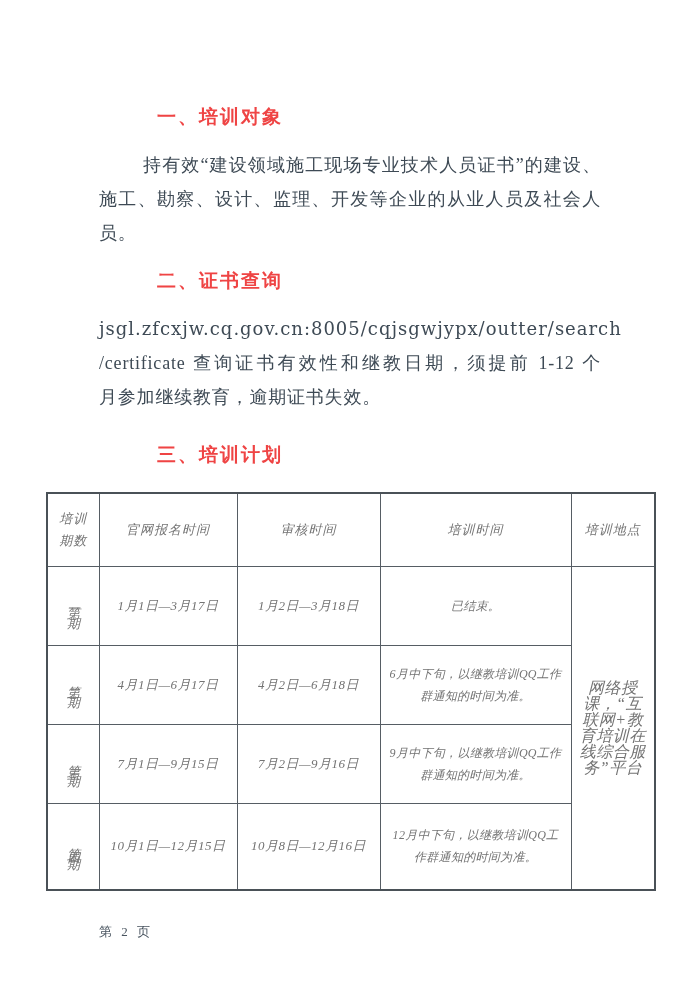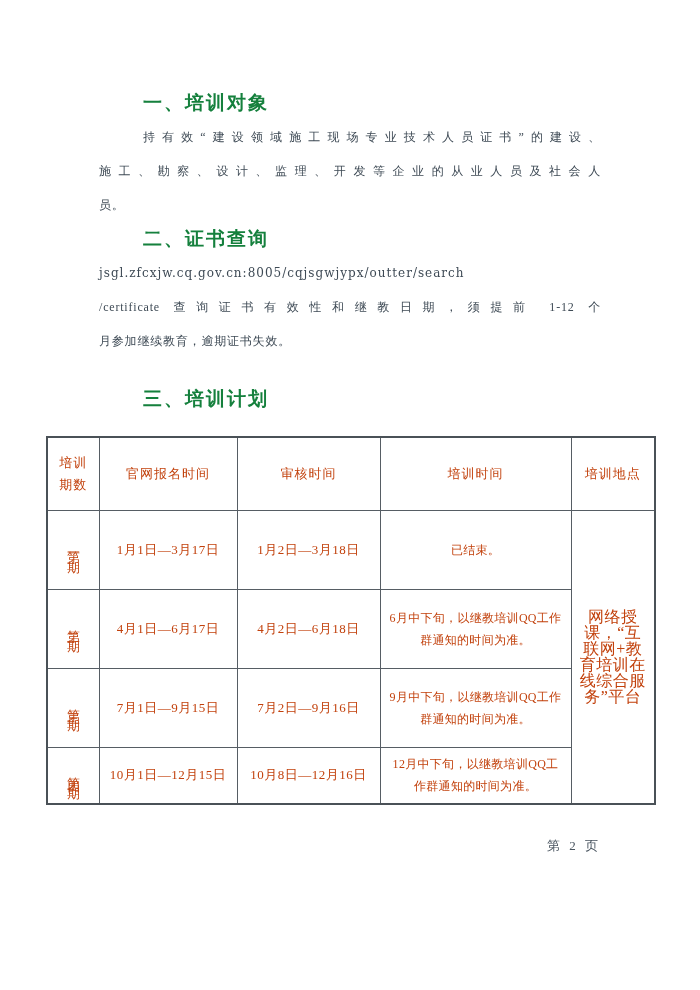--- a/index.html
+++ b/index.html
@@ -8,83 +8,84 @@
     width:700px;height:990px;
     background:#ffffff;
     overflow:hidden;
     font-family:"Liberation Serif","DejaVu Serif",serif;
     color:#3e4a55;
     box-sizing:border-box;
     padding:86px 99px 0 99px;
   }
   .content{width:502px;}
   h2.doc-heading{
-    margin:0;
+    margin:14px;
     font-size:19px;
     font-weight:bold;
-    color:#15803d;
+    color:#ef4444;
     line-height:34px;
     letter-spacing:2px;
     padding-left:44px;
   }
   h2.plan-heading{margin-top:24px;}
   .bline{
-    font-size:12px;
+    font-size:18px;
     line-height:34px;
     letter-spacing:0.8px;
     text-align:justify;
     color:#3e4a55;
   }
   .bline.full{text-align-last:justify;}
   .bline.indent{text-indent:44px;}
   .bline.url{
     letter-spacing:1px;
     text-align:center;
     text-align-last:left;
     font-family:"DejaVu Serif","Liberation Serif",serif;
   }
   table.plan{
     table-layout:fixed;
     border-collapse:collapse;
     width:608px;
     margin-left:-53px;
     margin-top:20px;
-    color:#c2410c;
+    color:#737373;
     background:#ffffff;
+    font-style:italic;
   }
   table.plan,table.plan th,table.plan td{
     border:1px solid #565d64;
   }
   table.plan{border:2px solid #4a5157;}
   table.plan th,table.plan td{
     text-align:center;
     vertical-align:middle;
     padding:4px 8px;
     box-sizing:border-box;
     font-weight:normal;
   }
   tr.hrow{height:73px;}
   tr.drow{height:79px;}
-  tr.drow-last{height:57px;}
+  tr.drow-last{height:87px;}
   th.c-head{font-size:13px;line-height:22px;letter-spacing:1px;}
   td.c-period{padding:2px;}
   .vert{
     display:inline-block;
     writing-mode:vertical-rl;
     text-orientation:upright;
     font-size:13px;
     letter-spacing:5px;
     line-height:1.2;
   }
   td.c-date{font-size:13px;letter-spacing:0.5px;line-height:20px;}
   td.c-train{font-size:12px;line-height:22px;letter-spacing:0.3px;margin-left:16px;}
   td.c-loc{font-size:16px;line-height:16px;letter-spacing:0.5px;padding:4px 6px;}
   .footer{
     margin-top:32px;
-    text-align:right;
+    text-align:left;
     font-size:13px;
     letter-spacing:3px;
     color:#4a5560;
   }
 </style>
 </head>
 <body>
 
 <div class="page">
   <div class="content">

